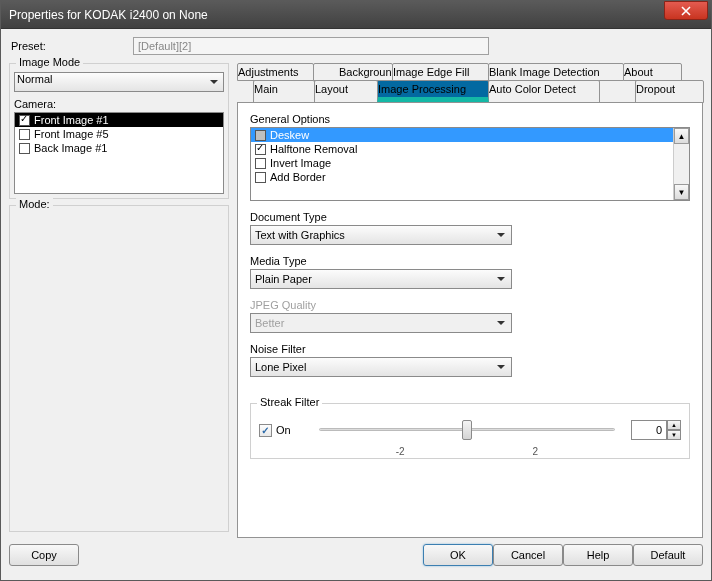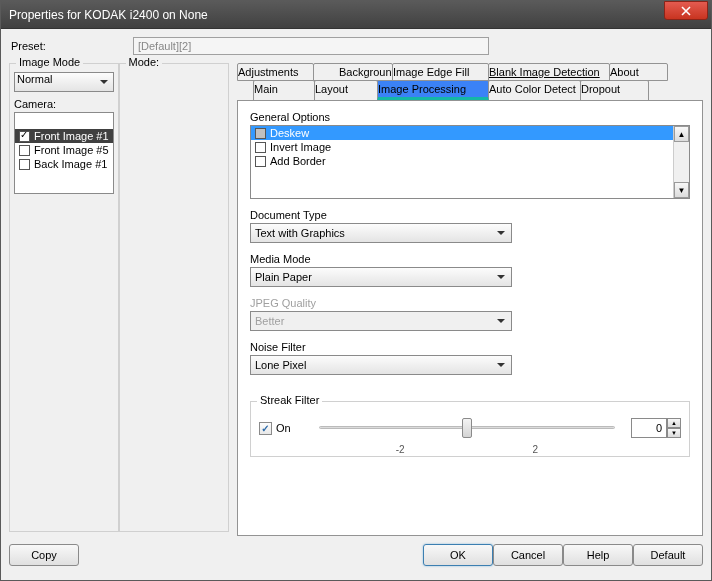--- a/index.html
+++ b/index.html
@@ -7,50 +7,50 @@
 .window { width: 712px; height: 581px; background: #f0f0f0; border: 1px solid #5a5a5a; position: relative; }
 .titlebar { height: 28px; background: linear-gradient(to bottom, #5a5a5a, #414141); display: flex; align-items: center; justify-content: space-between; padding-left: 8px; border-bottom: 1px solid #333; }
 .titlebar-text { color: #fff; font-size: 12px; }
 .close-btn { width: 44px; height: 19px; background: linear-gradient(to bottom, #e45b50, #c83420); border: 1px solid #8b2418; border-radius: 0 0 3px 3px; margin-right: 3px; margin-top: -8px; position: relative; cursor: pointer; display: flex; align-items: center; justify-content: center; }
 .close-btn svg { width: 10px; height: 10px; }
 .content { position: absolute; top: 28px; left: 0; right: 0; bottom: 0; padding: 8px; }
 .preset-row { display: flex; align-items: center; margin-bottom: 8px; }
 .preset-label { width: 124px; padding-left: 2px; }
 .preset-input { width: 356px; height: 18px; border: 1px solid #a0a0a0; background: #f5f5f5; color: #888; padding: 0 4px; font-size: 11px; }
 .body-row { display: flex; gap: 8px; height: 475px; }
-.left-panel { width: 220px; display: flex; flex-direction: row; }
+.left-panel { width: 220px; display: flex; flex-direction: column; }
 .right-panel { flex: 1; position: relative; }
 .group { border: 1px solid #d0d0d0; padding: 8px 4px 4px 4px; margin-bottom: 6px; position: relative; }
 .group-label { position: absolute; top: -8px; left: 6px; background: #f0f0f0; padding: 0 3px; font-size: 11px; }
 .field-label { font-size: 11px; margin-bottom: 2px; display: block; }
 .select { width: 100%; height: 20px; border: 1px solid #8a8a8a; background: linear-gradient(to bottom, #fcfcfc, #e4e4e4); font-size: 11px; padding: 0 2px; position: relative; }
 .select::after { content: ""; position: absolute; right: 5px; top: 7px; border-left: 4px solid transparent; border-right: 4px solid transparent; border-top: 4px solid #333; }
 .listbox { border: 1px solid #8a8a8a; background: #fff; font-size: 11px; }
 .listbox .item { padding: 1px 4px; display: flex; align-items: center; gap: 4px; }
-.listbox .item.selected { background: #404040; color: #fff; margin-top: 16px; }
+.listbox .item.selected { background: #000000; color: #fff; }
 .chk { width: 11px; height: 11px; border: 1px solid #555; background: #fff; display: inline-block; position: relative; }
 .chk.checked::after { content: "✓"; position: absolute; top: -3px; left: 0; font-size: 10px; color: #000; }
 .chk.grey { background: #c0c0c0; }
 .camera-box { height: 82px; }
 .mode-box { height: 137px; }
 .mode-box .item { padding: 0 4px; line-height: 14px; }
 .tabs-row1 { display: flex; position: relative; z-index: 1; }
 .tabs-row2 { display: flex; position: relative; z-index: 2; margin-top: -1px; padding-left: 16px; }
 .tab { border: 1px solid #939393; background: #f0f0f0; font-size: 11px; padding: 2px 0; text-align: left; border-top-left-radius: 2px; border-top-right-radius: 2px; margin-right: -1px; cursor: pointer; }
-.tab.active { background: #3b82f6; position: relative; z-index: 4; border-bottom: 4px solid #14b8a6; }
+.tab.active { background: #0369a1; position: relative; z-index: 4; border-bottom: 6px solid #14b8a6; }
 .tab1 { width: 77px; }
 .tab2 { width: 80px; padding-left: 25px; }
 .tab3 { width: 97px; }
-.tab4 { width: 122px; text-decoration: underline; }
+.tab4 { width: 136px; }
 .tab5 { width: 59px; }
 .tb1 { width: 62px; }
 .tb2 { width: 64px; }
 .tb3 { width: 112px; }
-.tb4 { width: 93px; }
-.tb5 { width: 69px; }
+.tb4 { width: 112px; }
+.tb5 { width: 69px; margin-left: 36px; }
 .tab-content { border: 1px solid #939393; background: #fff; padding: 10px 12px; margin-top: -1px; height: 436px; position: relative; z-index: 3; }
 .section { margin-bottom: 10px; }
 .section-label { font-size: 11px; margin-bottom: 2px; display: block; }
 .opt-listbox { border: 1px solid #8a8a8a; background: #fff; height: 74px; display: flex; }
 .opt-items { flex: 1; }
 .opt-items .item { padding: 1px 4px; display: flex; align-items: center; gap: 4px; font-size: 11px; }
 .opt-items .item.sel { background: #3399ff; color: #fff; align-items: flex-end; }
 .opt-scroll { width: 16px; background: #f0f0f0; border-left: 1px solid #ccc; display: flex; flex-direction: column; }
 .sbtn { height: 16px; background: linear-gradient(to bottom,#f8f8f8,#dcdcdc); border: 1px solid #9a9a9a; display: flex; align-items: center; justify-content: center; font-size: 8px; }
 .strack { flex: 1; }
@@ -146,20 +146,24 @@
         <div class="tab-content">
           <div class="section">
             <span class="section-label">General Options</span>
             <div class="opt-listbox">
               <div class="opt-items">
                 <div class="item sel">
                     <span class="chk grey"></span>
                     <span>Deskew</span>
                   </div>
                 <div class="item">
+                    <span class="chk checked"></span>
+                    <span>Halftone Removal</span>
+                  </div>
+                <div class="item">
                     <span class="chk"></span>
                     <span>Invert Image</span>
                   </div>
                 <div class="item">
                     <span class="chk"></span>
                     <span>Add Border</span>
                   </div>
               </div>
               <div class="opt-scroll">
                 <div class="sbtn">▲</div>
@@ -170,21 +174,21 @@
           </div>
 
           <div class="section">
             <span class="section-label">Document Type</span>
             <div class="wide-select">
                 <span>Text with Graphics</span>
               </div>
           </div>
 
           <div class="section">
-            <span class="section-label">Media Mode</span>
+            <span class="section-label">Media Type</span>
             <div class="wide-select">
                 <span>Plain Paper</span>
               </div>
           </div>
 
           <div class="section">
             <span class="section-label disabled-label">JPEG Quality</span>
             <div class="wide-select disabled">
                 <span>Better</span>
               </div>

